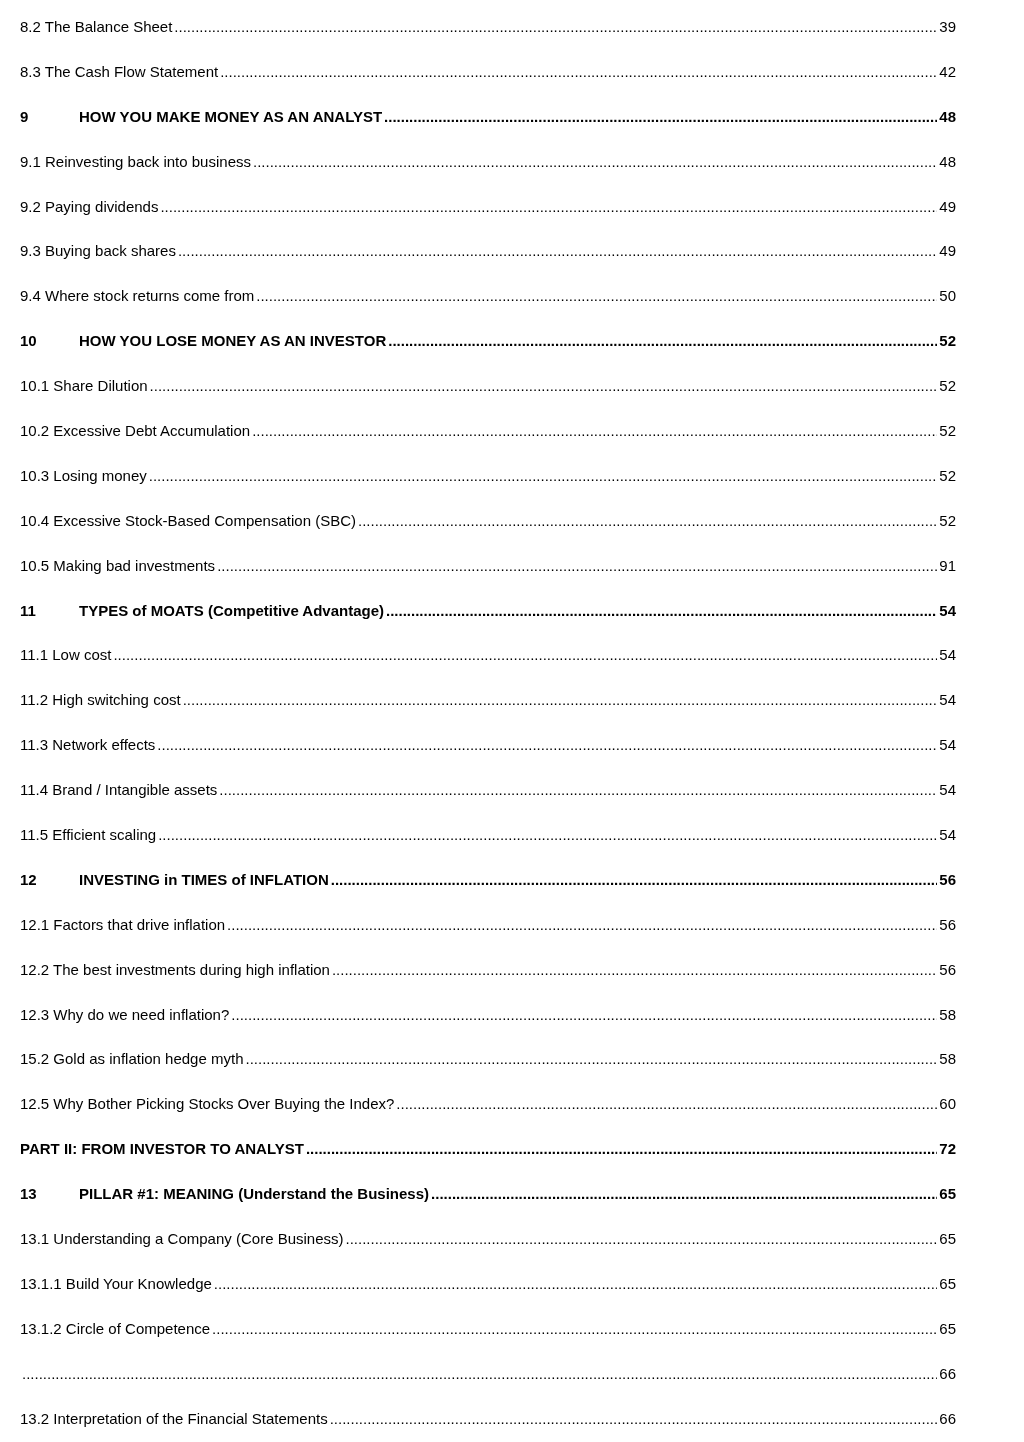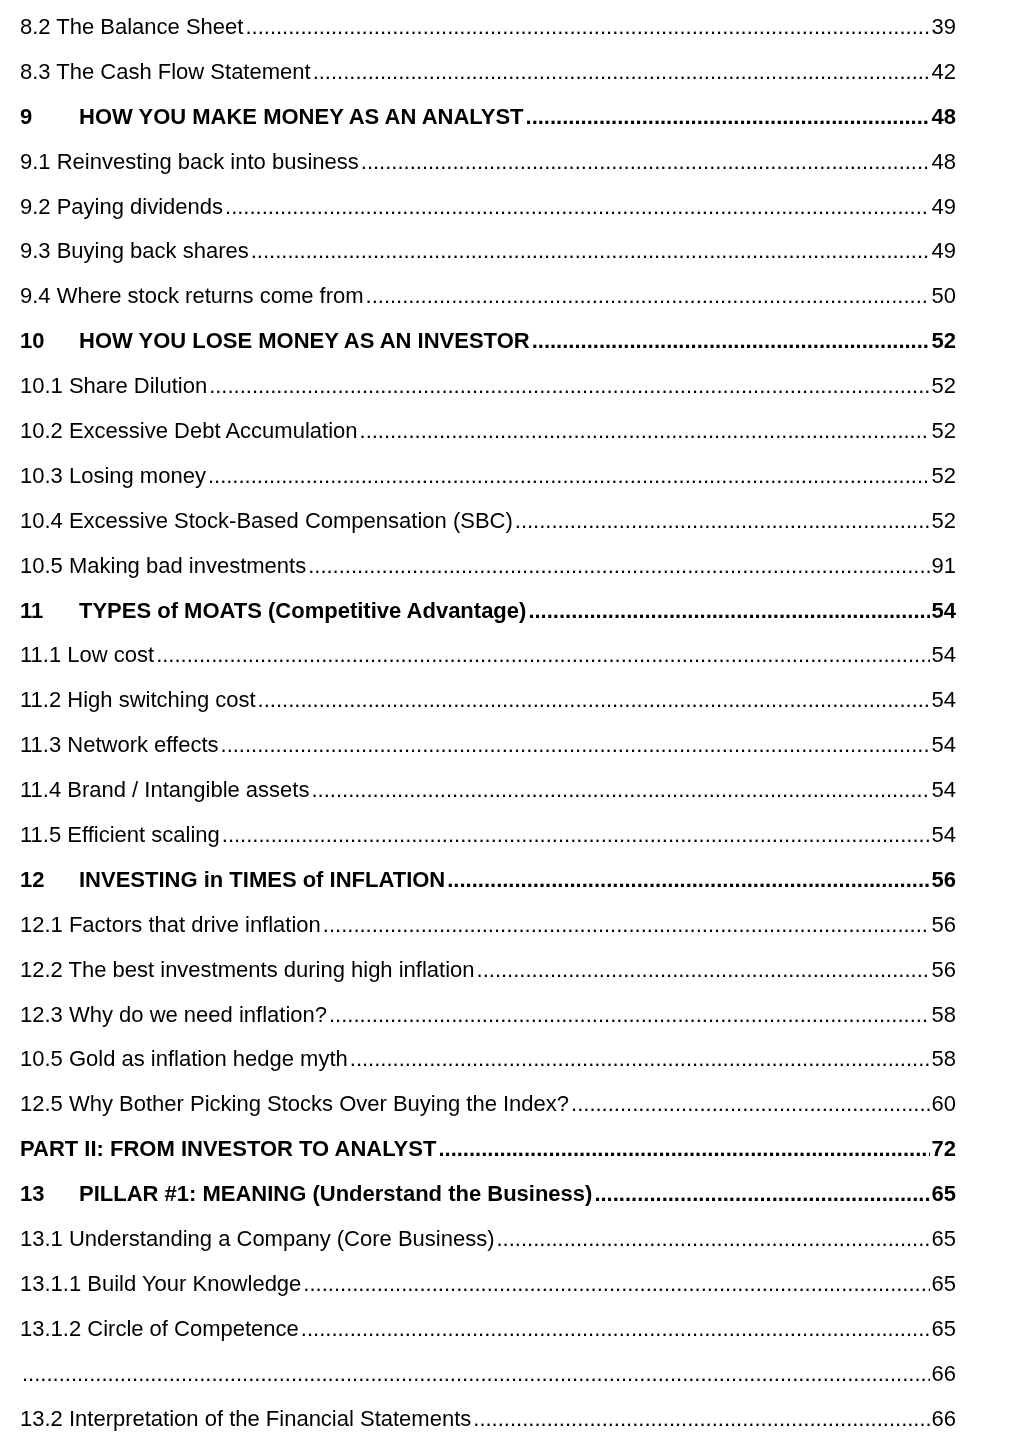--- a/index.html
+++ b/index.html
@@ -5,21 +5,21 @@
     html, body { margin: 0; padding: 0; background: #ffffff; }
     body {
       width: 1024px; height: 1442px; overflow: hidden;
       font-family: "Liberation Sans", sans-serif;
       color: #000000;
     }
     .toc { position: absolute; left: 20px; top: 5px; width: 936px; }
     .row {
       display: flex; align-items: center;
       height: 44.9px; line-height: 44.9px;
-      font-size: 22px;
+      font-size: 15px;
     }
     .row.bold { font-weight: bold; }
     .num { display: inline-block; width: 59px; flex: 0 0 auto; }
     .title { white-space: nowrap; flex: 0 0 auto; }
     .leader {
       flex: 1 1 auto; overflow: hidden; white-space: nowrap;
       margin: 0 2px; letter-spacing: 0px;
     }
     .leader::after {
       content: "....................................................................................................................................................................................................................................";
@@ -143,21 +143,21 @@
       <span class="title">12.2 The best investments during high inflation</span>
       <span class="leader"></span>
       <span class="page">56</span>
     </div>
     <div class="row">
       <span class="title">12.3 Why do we need inflation?</span>
       <span class="leader"></span>
       <span class="page">58</span>
     </div>
     <div class="row">
-      <span class="title">10.5 Gold as inflation hedge myth</span>
+      <span class="title">15.2 Gold as inflation hedge myth</span>
       <span class="leader"></span>
       <span class="page">58</span>
     </div>
     <div class="row">
       <span class="title">12.5 Why Bother Picking Stocks Over Buying the Index?</span>
       <span class="leader"></span>
       <span class="page">60</span>
     </div>
     <div class="row bold">
       <span class="title">PART II: FROM INVESTOR TO ANALYST</span>

